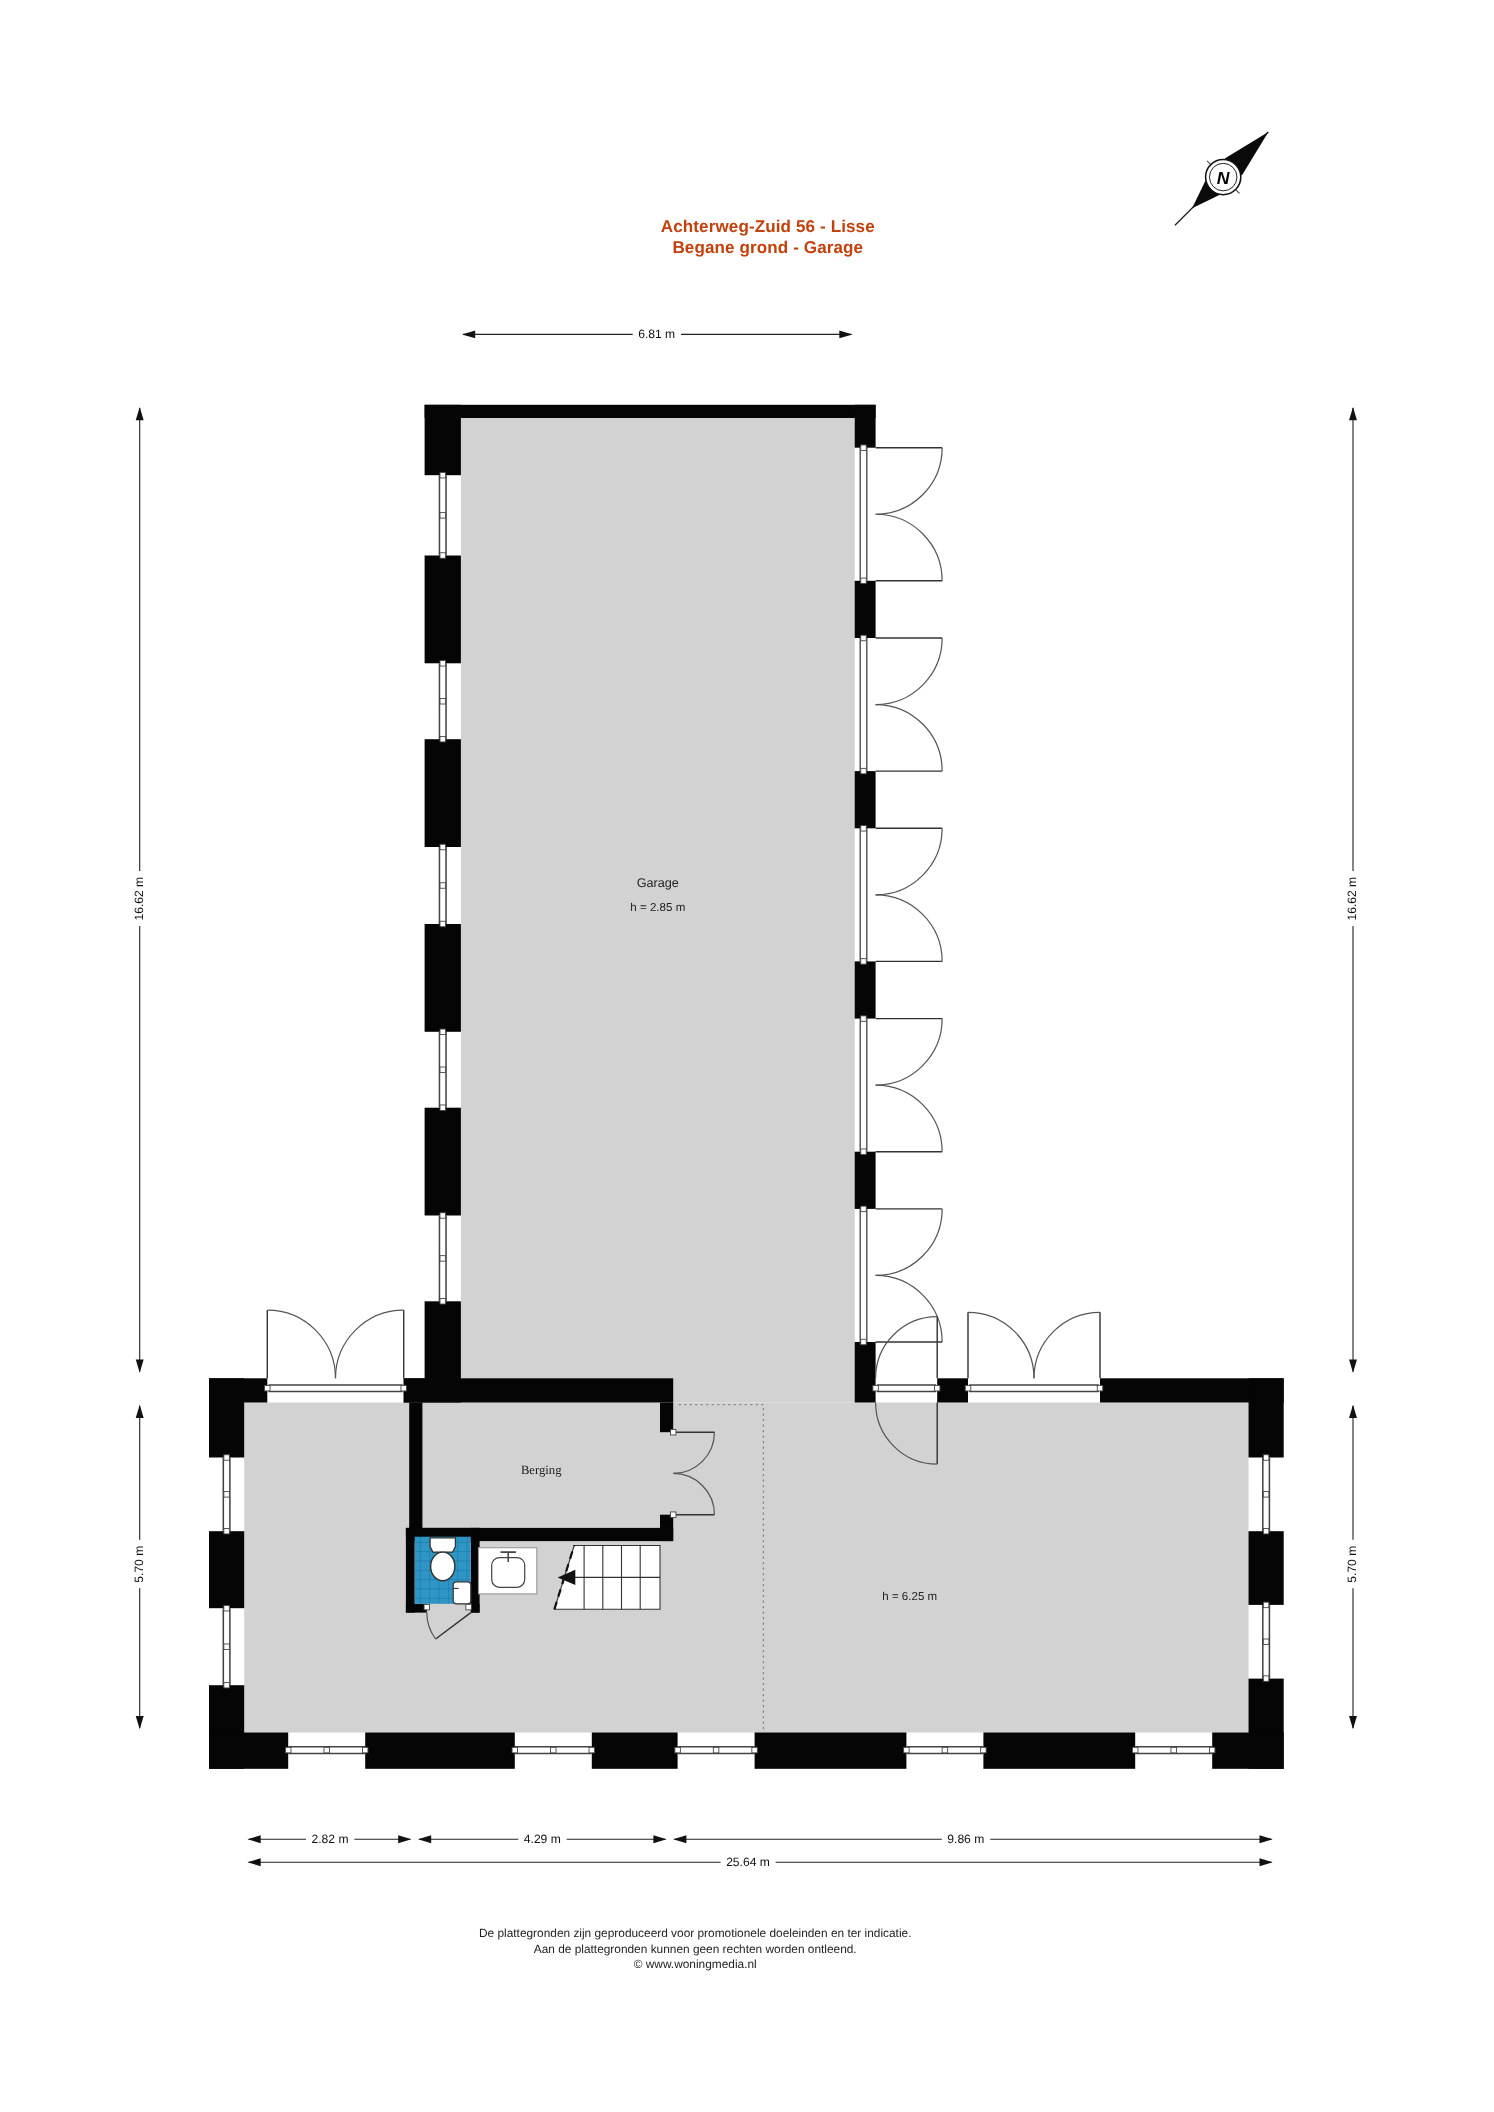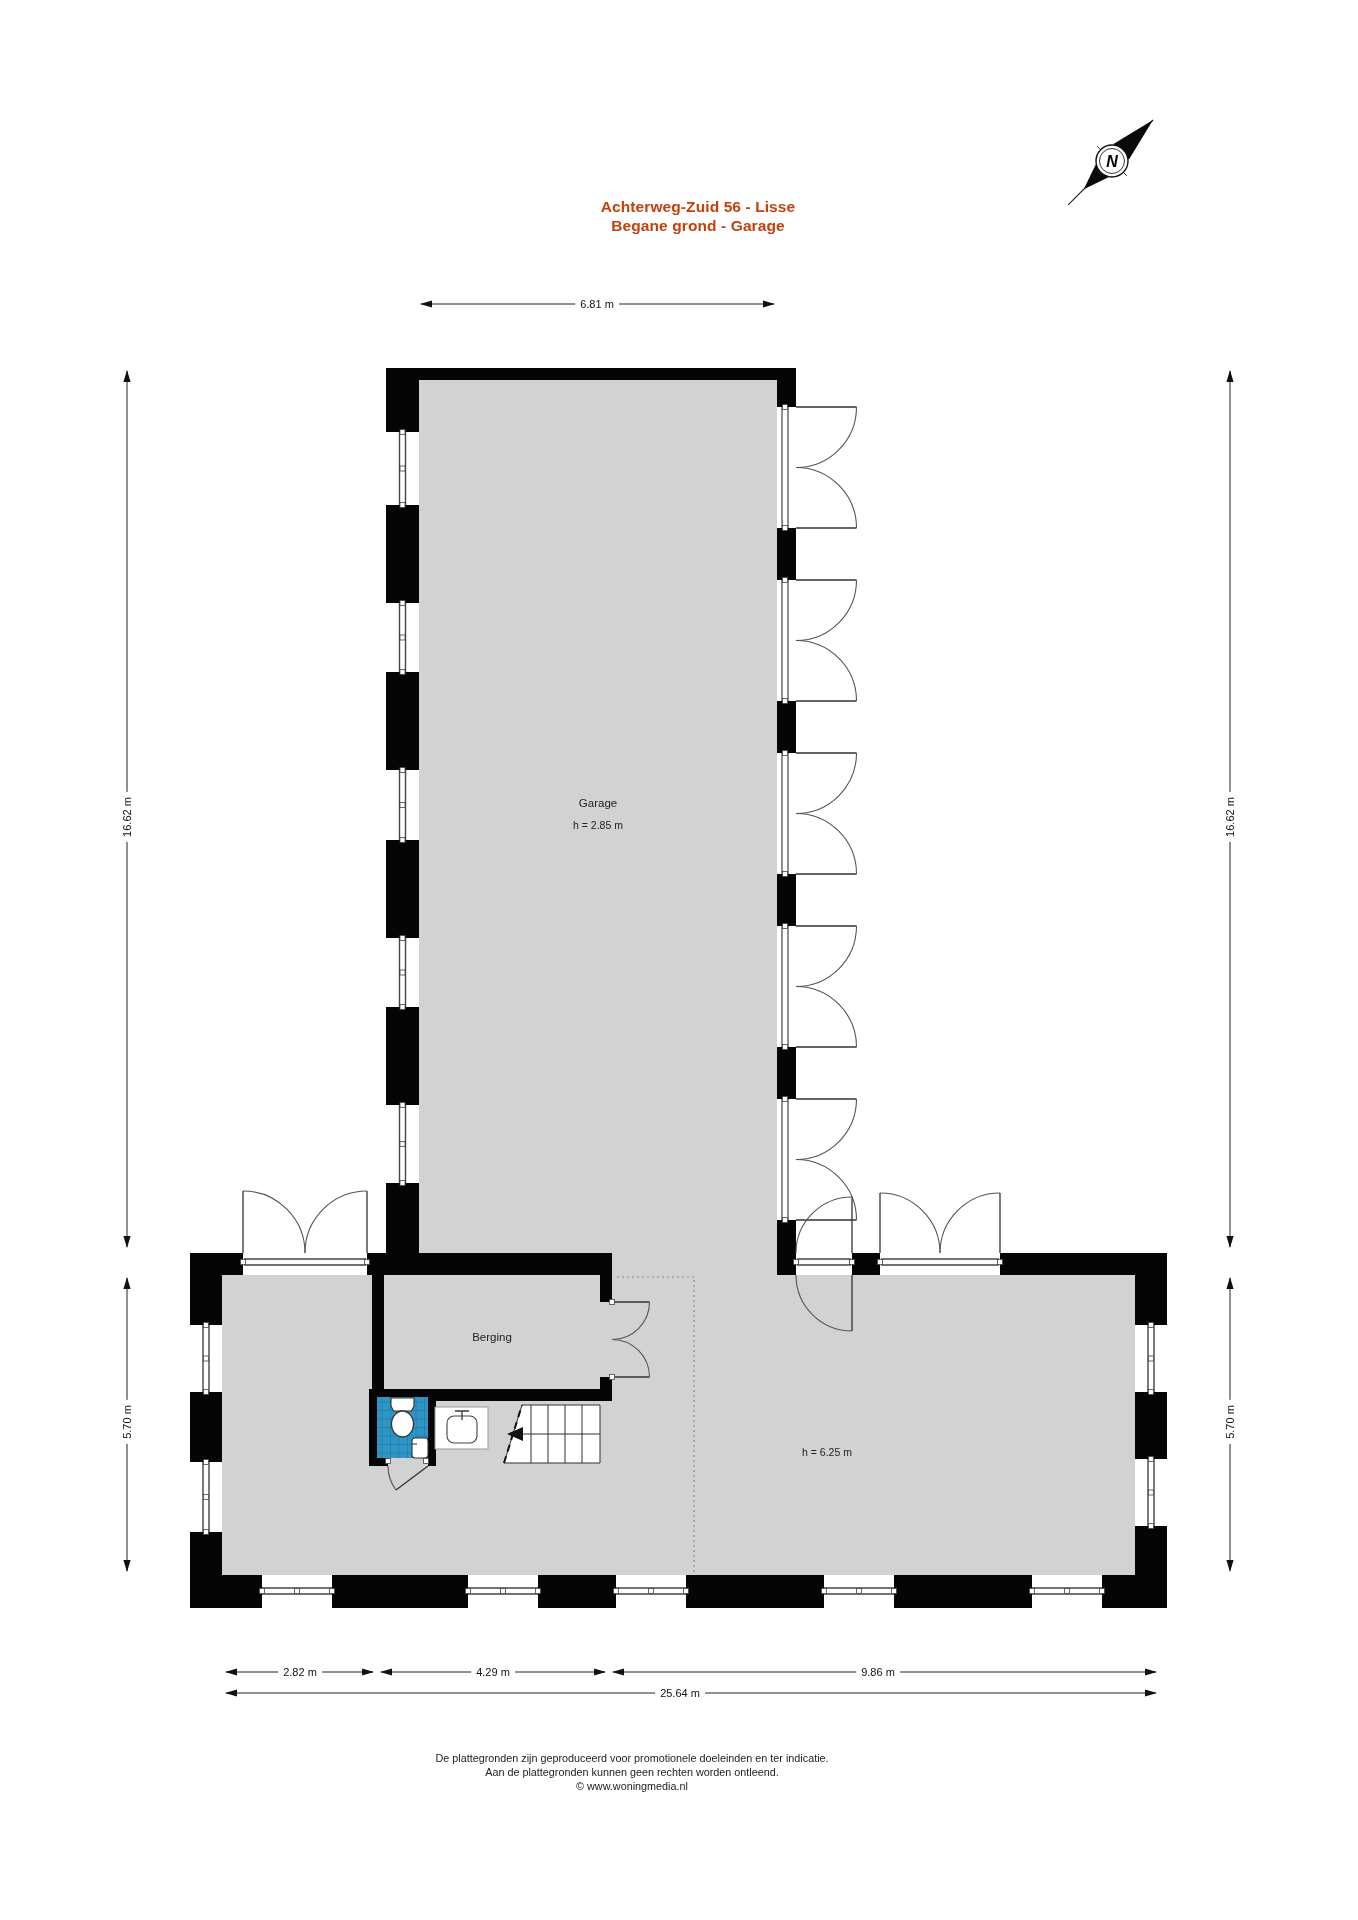--- a/index.html
+++ b/index.html
@@ -290,21 +290,21 @@
         <text x="0" y="6" text-anchor="middle" font-size="16" font-style="italic" font-weight="bold" fill="#000">N</text>
       </g>
     </g>
   </svg>
 
   <div class="lbl title-line" style="left:698px;top:207px;">Achterweg-Zuid 56 - Lisse</div>
   <div class="lbl title-line" style="left:698px;top:226px;text-align:center;">Begane grond - Garage</div>
 
   <div class="lbl room-name" style="left:598px;top:783px;margin-top:20px;">Garage</div>
   <div class="lbl room-h" style="left:598px;top:797px;">h = 2.85 m</div>
-  <div class="lbl room-name" style="left:492px;top:1337px;">Berging</div>
+  <div class="lbl room-name" style="left:492px;top:1337px;font-family:Liberation Serif, serif;">Berging</div>
   <div class="lbl room-h" style="left:817px;top:1424px;padding-left:20px;">h = 6.25 m</div>
 
   <div class="lbl dim" style="left:597px;top:304px;">6.81 m</div>
   <div class="lbl dim vert" style="left:127px;top:817px;">16.62 m</div>
   <div class="lbl dim vert" style="left:127px;top:1422px;">5.70 m</div>
   <div class="lbl dim vert" style="left:1230px;top:817px;">16.62 m</div>
   <div class="lbl dim vert" style="left:1230px;top:1422px;">5.70 m</div>
   <div class="lbl dim" style="left:300px;top:1672px;">2.82 m</div>
   <div class="lbl dim" style="left:493px;top:1672px;">4.29 m</div>
   <div class="lbl dim" style="left:878px;top:1672px;">9.86 m</div>

